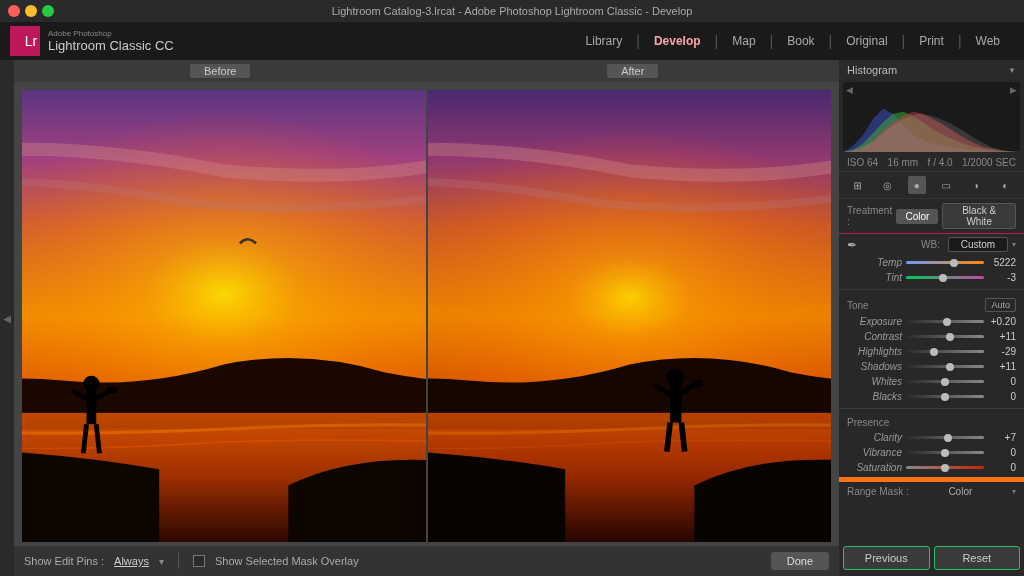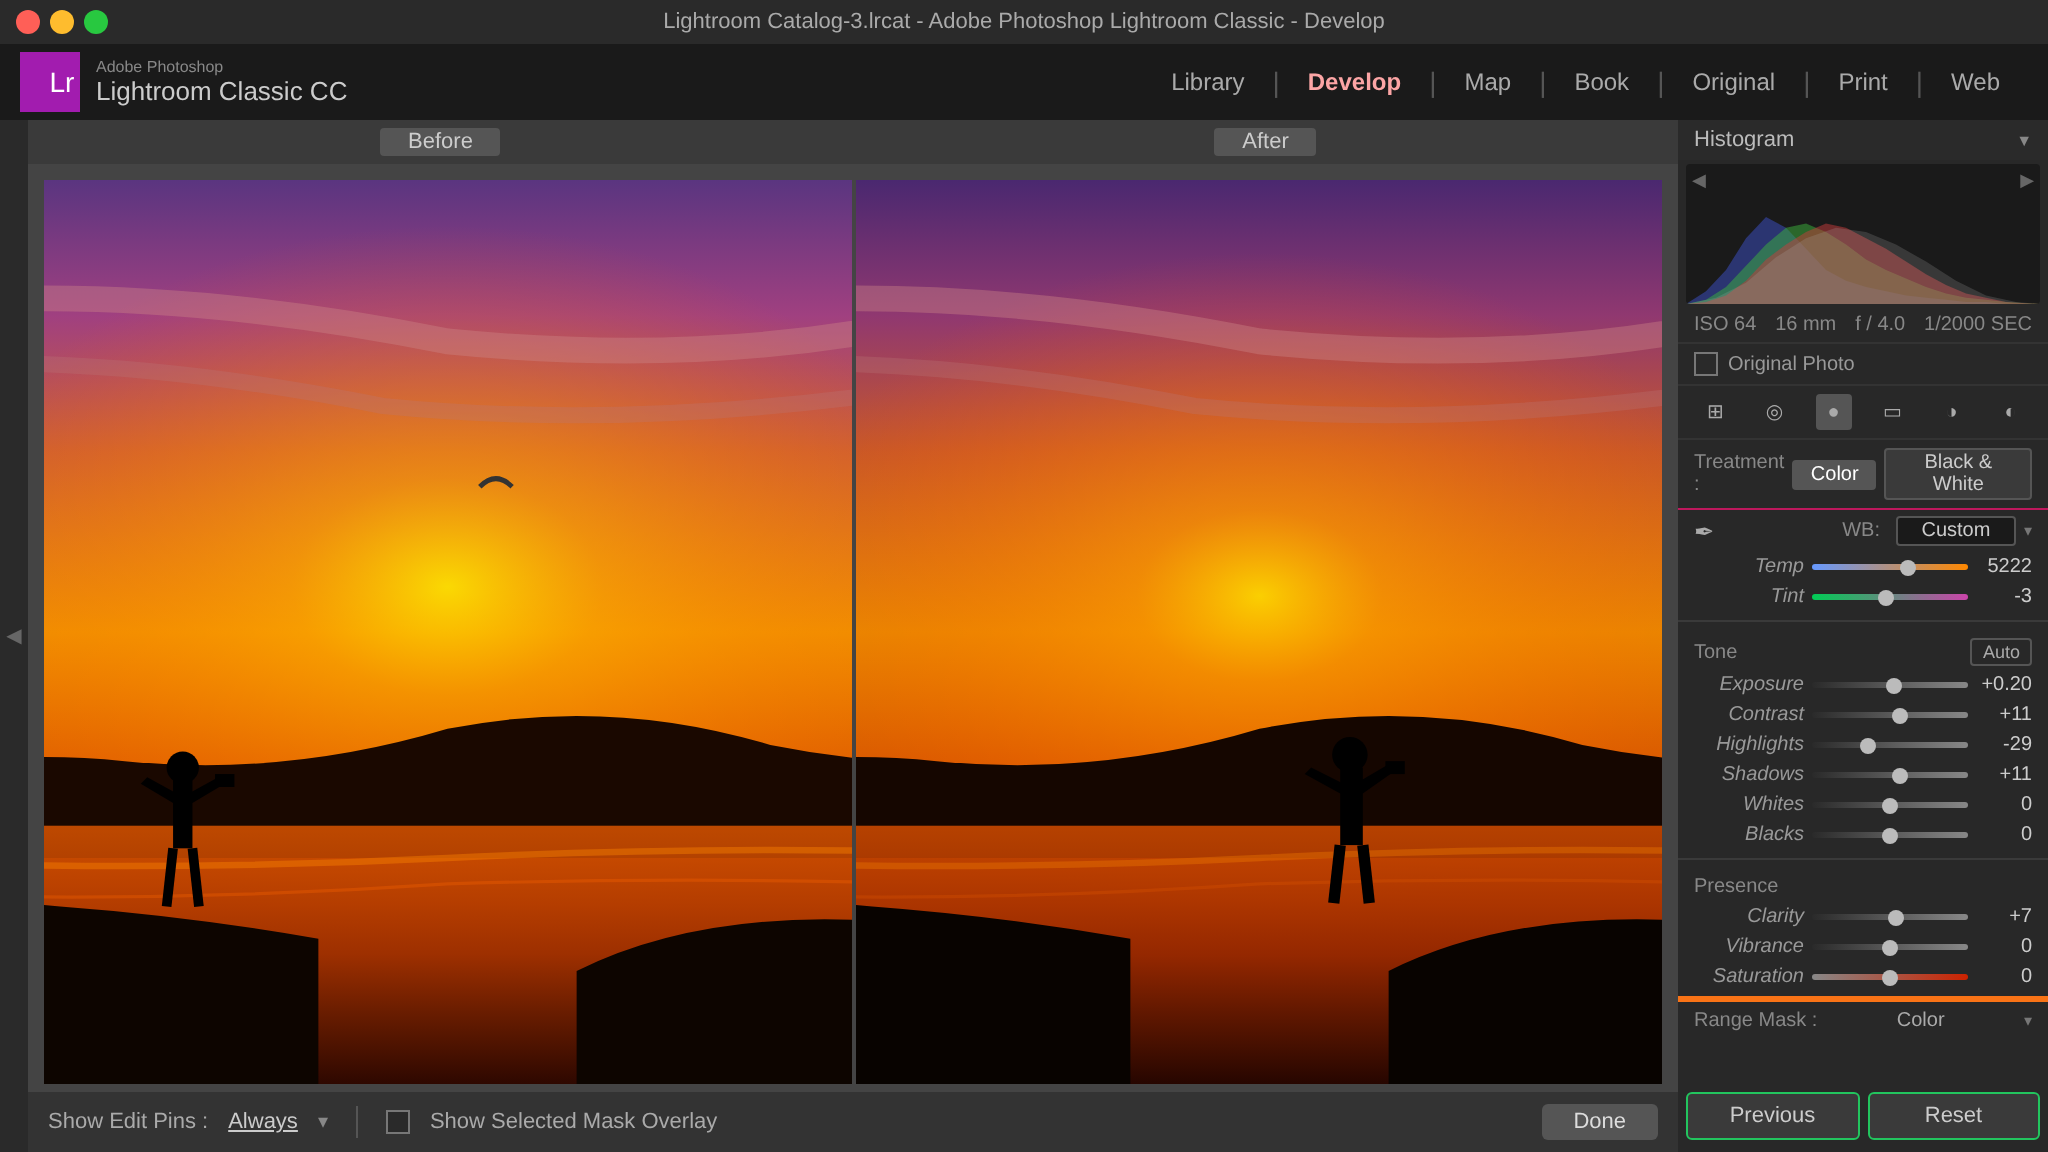--- a/index.html
+++ b/index.html
@@ -44,21 +44,21 @@
     #navbar {
       height: 38px;
       background: #1a1a1a;
       display: flex;
       align-items: center;
       padding: 0 10px;
     }
     #lr-logo {
       width: 30px;
       height: 30px;
-      background: #a21caf;
+      background: #be185d;
       color: white;
       font-size: 14px;
       font-weight: normal;
       display: flex;
       align-items: center;
       justify-content: center;
       margin-right: 8px;
       flex-shrink: 0;
       padding-left: 12px;
     }
@@ -406,21 +406,21 @@
     }
 
     
     .range-mask-row {
       display: flex;
       align-items: center;
       justify-content: space-between;
       padding: 4px 8px;
       font-size: 10px;
       color: #888;
-      border-top: 3px solid #f97316;
+      border-top: 5px solid #f97316;
       margin-top: 2px;
     }
     .range-mask-value {
       color: #aaa;
     }
 
     
     #panel-bottom-btns {
       display: flex;
       gap: 4px;
@@ -649,24 +649,20 @@
       </svg>
     </div>
 
     <div class="camera-info">
       <span>ISO 64</span>
       <span>16 mm</span>
       <span>f / 4.0</span>
       <span>1/2000 SEC</span>
     </div>
 
-    <div class="original-photo-row">
-      <span class="checkbox-fake"></span>
-      <span>Original Photo</span>
-    </div>
 
     <div class="tool-icons-row">
       <div class="tool-icon">⊞</div>
       <div class="tool-icon">◎</div>
       <div class="tool-icon active">●</div>
       <div class="tool-icon">▭</div>
       <div class="tool-icon">◑</div>
       <div class="tool-icon">◐</div>
     </div>
 

